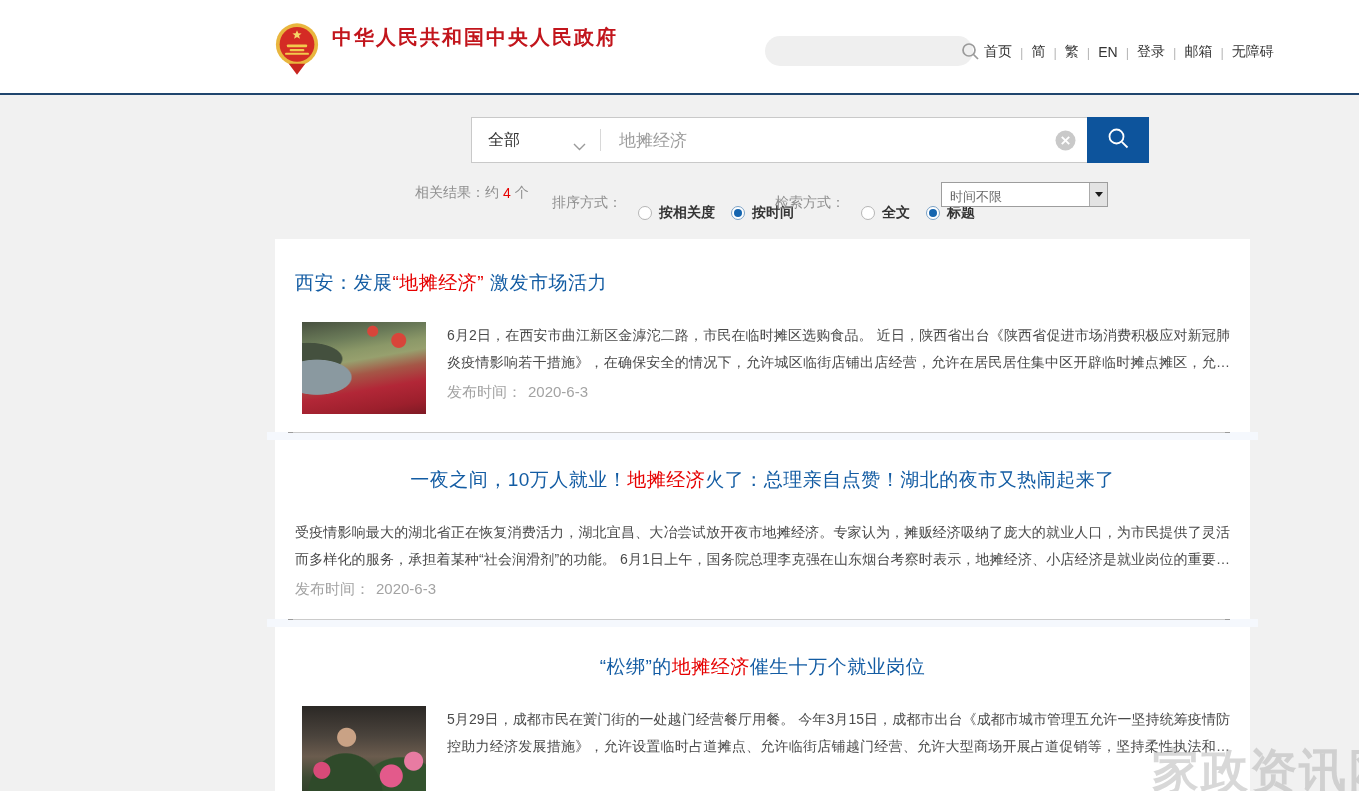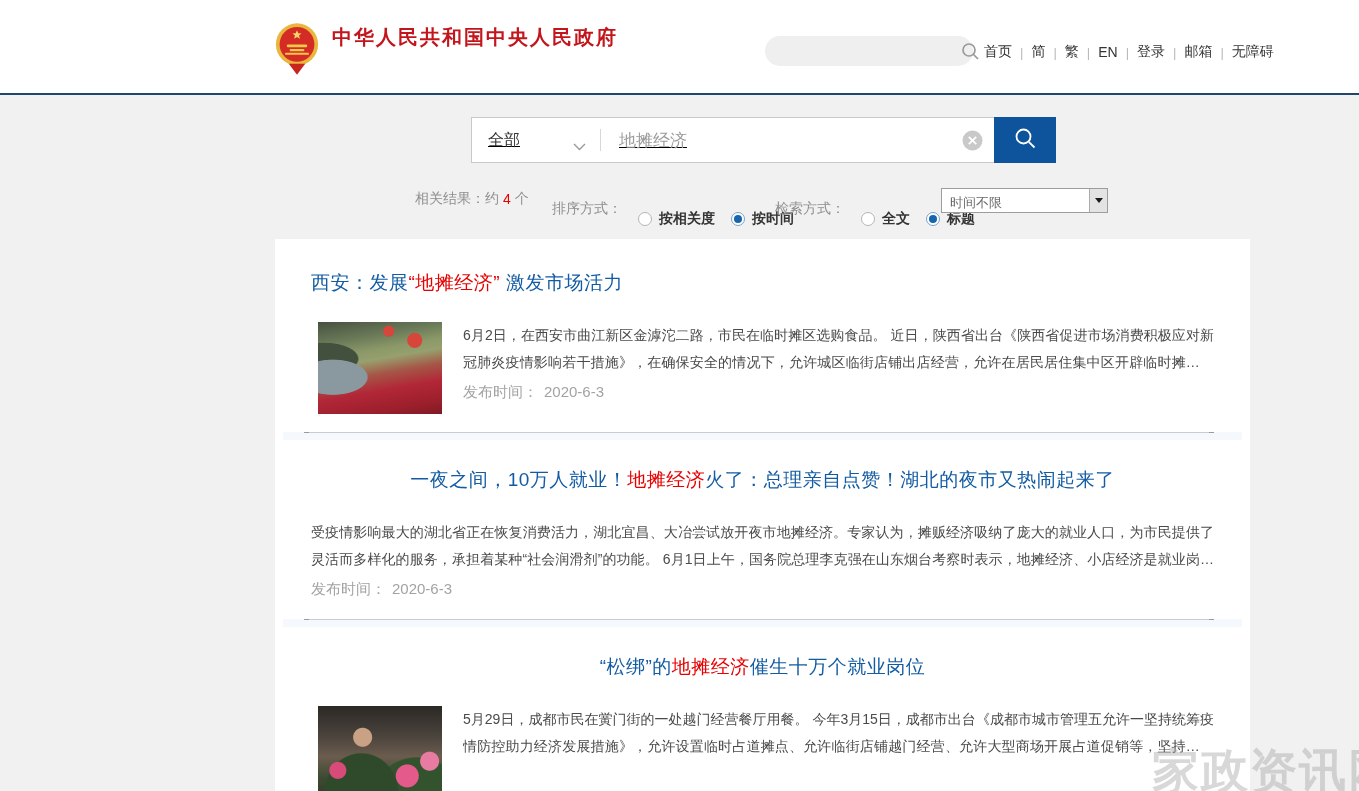--- a/index.html
+++ b/index.html
@@ -35,41 +35,41 @@
 
   .top-nav {
     position:absolute; left:984px; top:43px; display:flex; align-items:center;
     font-size:14px; color:#333;
   }
   .top-nav a { color:#333; white-space:nowrap; }
   .nav-sep { color:#b9b9b9; margin:0 8px; font-size:13px; }
 
   
   .search-row {
-    position:absolute; left:471px; top:117px; width:585px; height:46px;
-    background:#fff; border:1px solid #c9c9c9; display:flex; align-items:center;text-decoration:underline;
+    position:absolute; left:471px; top:117px; width:678px; height:46px;
+    background:#fff; border:1px solid #c9c9c9; display:flex; align-items:center;
   }
   .category {
     width:128px; height:100%; display:flex; align-items:center;
     padding-left:16px; font-size:16px; color:#333; cursor:pointer; position:relative;
   }
   .category .chev { position:absolute; right:14px; top:19px; }
   .cat-sep { width:1px; height:22px; background:#d8d8d8; }
   .query-input {
     flex:1; border:none; outline:none; background:transparent;
     font-size:17px; color:#9c9c9c; padding-left:18px; font-family:inherit;
   }
   .clear-btn { display:flex; margin-right:11px; cursor:pointer; flex-shrink:0; }
   .search-btn {
     width:62px; height:46px; margin:-1px -1px -1px 0; border:none;
     background:#0d549c; display:flex; align-items:center; justify-content:center; cursor:pointer; flex-shrink:0;
   }
 
   
-  .filter-row { position:absolute; left:275px; top:190px; width:975px; height:26px; font-size:14px; }
+  .filter-row { position:absolute; left:275px; top:184px; width:975px; height:26px; font-size:14px; }
   .f-group { position:absolute; top:0; display:flex; align-items:center; white-space:nowrap; }
   .f-label { color:#8f8f8f; }
   .f-count { color:#e60000; margin:0 4px; }
   .f-results { left:140px; }
   .f-sort { left:277px; }
   .f-mode { left:500px; }
   .radio-opt { display:flex; align-items:center; margin-left:16px; cursor:pointer;margin-top:20px; }
   .radio {
     width:14px; height:14px; border-radius:50%; background:#fff;
     border:1px solid #b5b5b5; margin-right:7px; position:relative; flex-shrink:0;
@@ -87,21 +87,21 @@
   .time-select .sel-text { flex:1; font-size:13px; color:#6b6b6b; padding-left:8px; }
   .sel-btn {
     width:18px; height:100%; background:#e3e3e3; border-left:1px solid #ababab;
     display:flex; align-items:center; justify-content:center;
   }
   .sel-arrow { width:0; height:0; border-left:4px solid transparent; border-right:4px solid transparent; border-top:5px solid #1a1a1a; }
 
   
   .content-card {
     position:absolute; left:275px; top:239px; width:975px; height:552px;
-    background:#fff; padding:0 36px;
+    background:#fff; padding:0 20px;
   }
   .result-title {
     display:block; font-size:19px; font-weight:normal; letter-spacing:0.5px;
     color:#135ca3; line-height:27px; white-space:nowrap; overflow:hidden;
   }
   .result-title .hl { color:#e60000; }
   .r1 .result-title { padding-top:30px; }
   .r2 .result-title, .r3 .result-title { padding-top:26px;text-align:center; }
   .result-body { display:flex; margin-top:26px; }
   .thumb { width:124px; height:92px; margin-left:7px; flex-shrink:0; cursor:pointer; }

